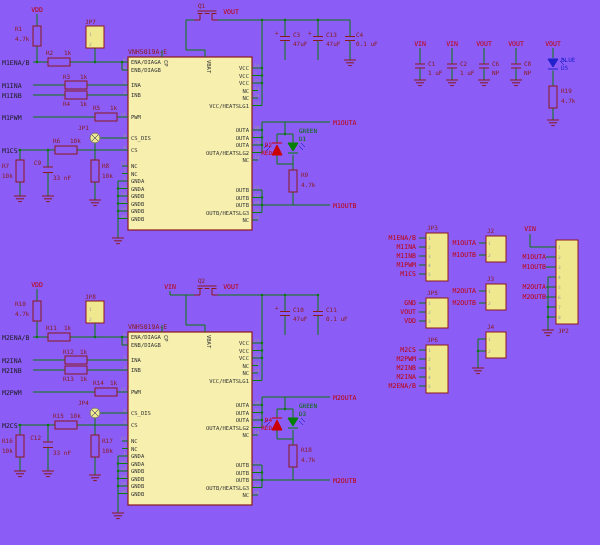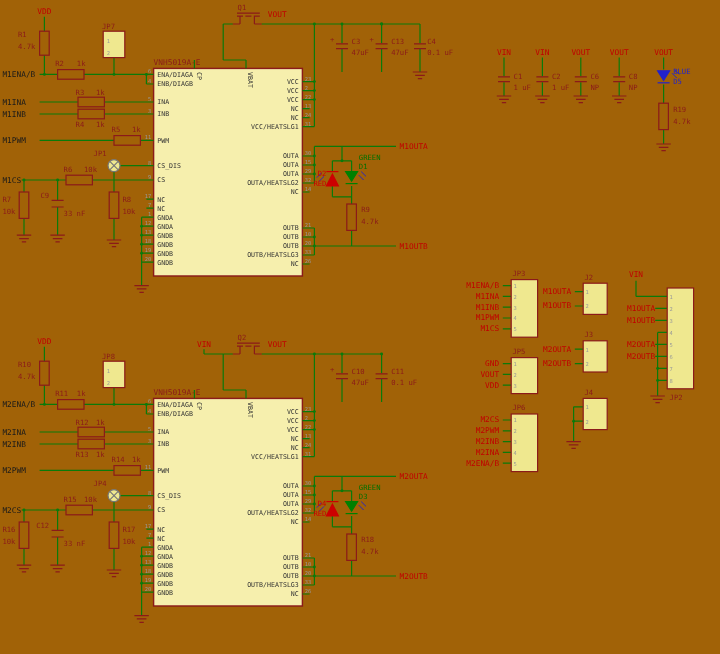--- a/index.html
+++ b/index.html
@@ -1,16 +1,16 @@
 <!DOCTYPE html>
 <html><head>
 <meta charset="utf-8">
 <style>
   html,body{margin:0;padding:0;background:#ffffff}
-  #stage{width:600px;height:545px;position:relative;background:#a16207}
+  #stage{width:600px;height:545px;position:relative;background:#8b5cf6}
   svg{font-family:"DejaVu Sans Mono",monospace}
   .wire{stroke:#0a7a0a;stroke-width:1;fill:none}
   .dot{fill:#0a7a0a;stroke:none}
   .sym{stroke:#8b1a1a;stroke-width:1;fill:none}
   .icbox{fill:#f6efad;stroke:#8b1a1a;stroke-width:1.2}
   .connbox{fill:#efe88f;stroke:#8b1a1a;stroke-width:1}
   .jpx{stroke:#777;stroke-width:1;fill:#efe88f}
   .gndsym{stroke:#8b1a1a;stroke-width:1;fill:none}
   text{fill:#333}
   .flag{fill:#c00000;font-size:6.5px}

